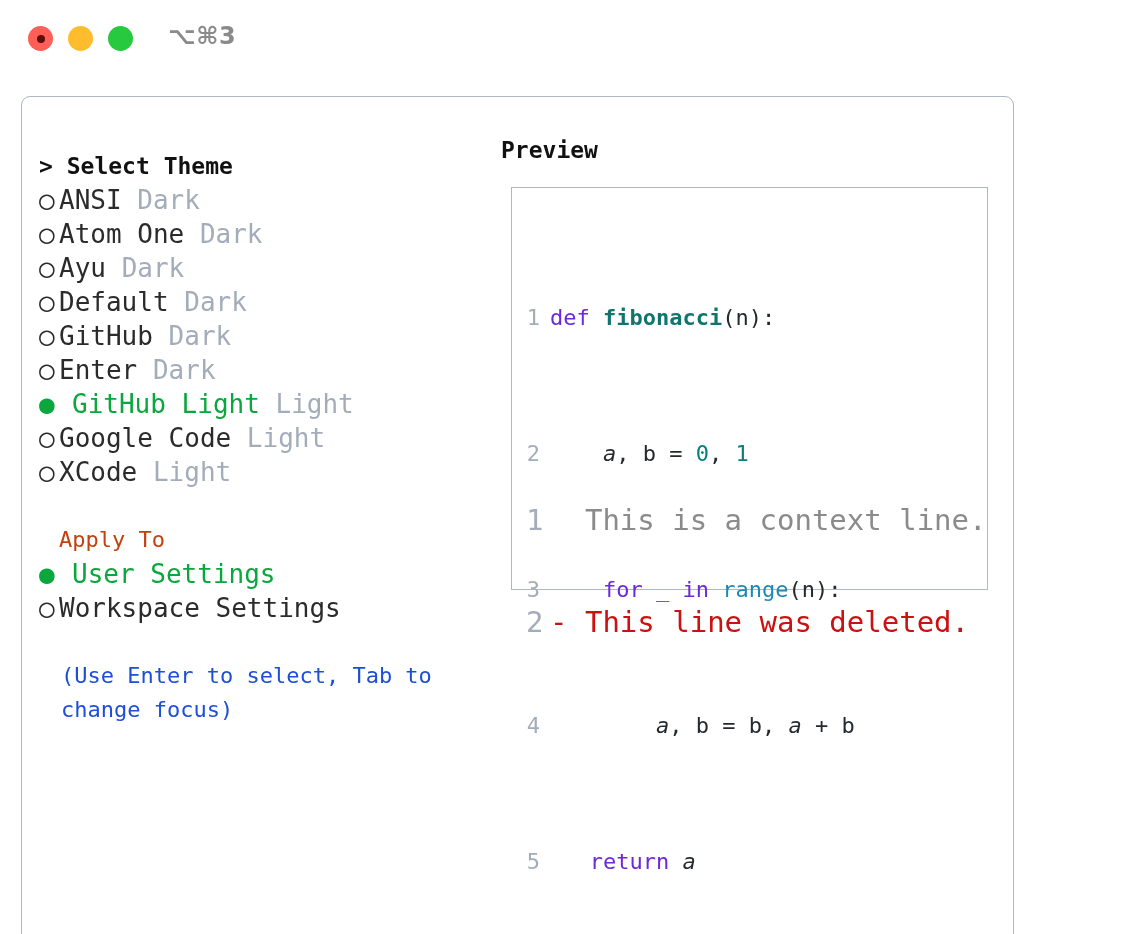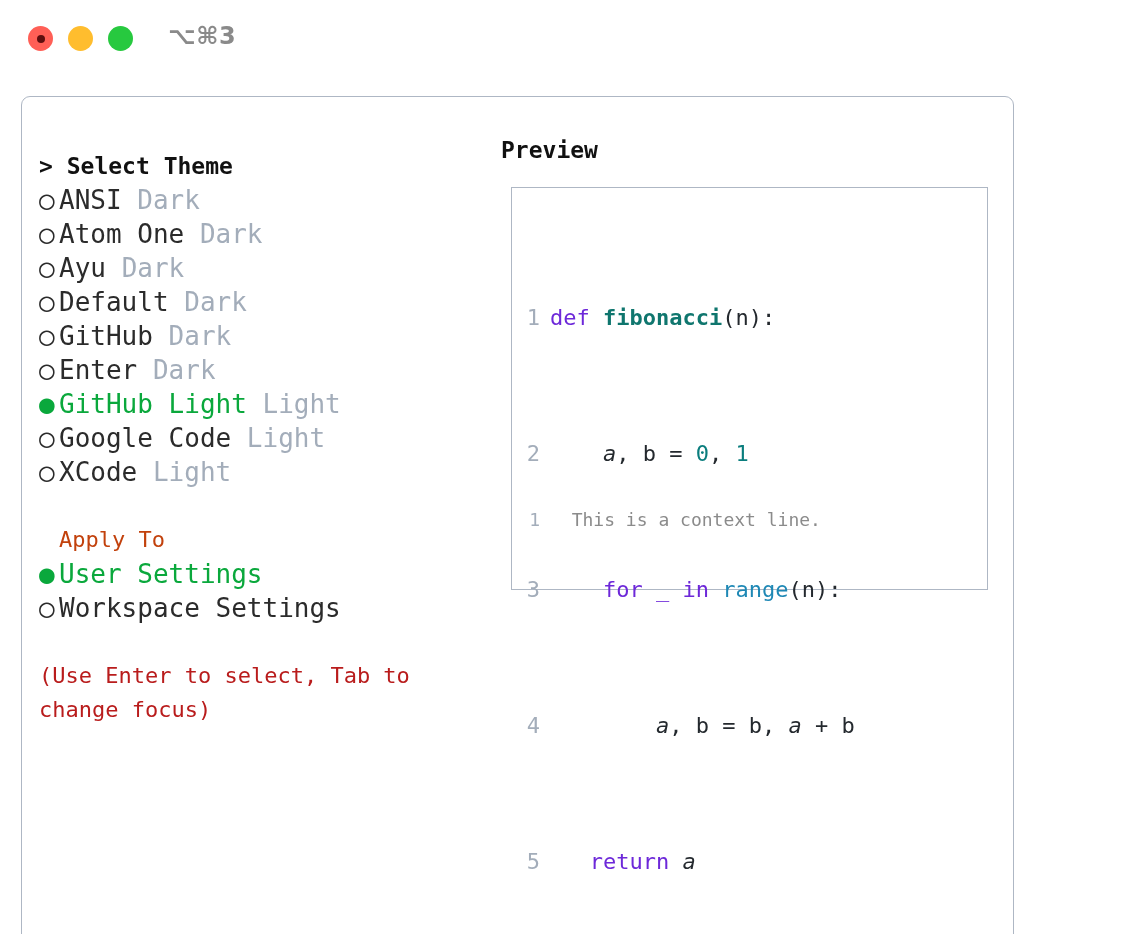--- a/index.html
+++ b/index.html
@@ -116,41 +116,42 @@
     white-space: pre;
     display: block;
   }
   .marker {
     display: inline-block;
     width: 20px;
     color: #2b2b2b;
   }
   .marker.sel { color: #0aa83c; }
   .opt-label { color: #2b2b2b; }
-  .opt-row.selected .opt-label { color: #0aa83c; }
+  .opt-row.selected .opt-label { color: #0aa83c; margin-left: 13px; }
   .opt-tag {
     color: #a3adba;
   }
 
   .spacer-sm { height: 34px; }
 
   .subhead {
     font-size: 22px;
     line-height: 34px;
     color: #c2410c;
     white-space: pre;
     padding-left: 20px;
   }
 
   .hint {
     font-size: 22px;
     line-height: 34px;
-    color: #b91c1c;
+    color: #1d4ed8;
     width: 420px;
     white-space: pre-wrap;
+    margin-left: 22px;
   }
 
   
   .preview-title {
     font-size: 23px;
     font-weight: 700;
     color: #111111;
     line-height: 34px;
     white-space: pre;
   }
@@ -185,21 +186,21 @@
   .tok-kw    { color: #6d28d9; margin-top: 44px; }
   .tok-fn    { color: #0f766e; font-weight: 700; margin-top: 18px; }
   .tok-num   { color: #0a7d7d; }
   .tok-builtin { color: #1e88b5; }
   .tok-var   { color: #24292e; font-style: italic; }
 
   .diff {
     position: absolute;
     left: 14px;
     top: 247px;
-    font-size: 18px;
+    font-size: 29px;
     line-height: 34px;
     white-space: pre;
   }
   .diff-ctx { color: #8b8b8b; }
   .diff-del { color: #cc1111; }
   .diff-add { color: #00c000; }
 </style>
 </head>
 <body>
 
@@ -258,19 +259,20 @@
 
           <div><span class="ln">3</span><span class="tok-kw">    for _ in </span><span class="tok-builtin">range</span><span class="tok-plain">(n):</span></div>
 
           <div><span class="ln">4</span><span class="tok-plain">        </span><span class="tok-var">a</span><span class="tok-plain">, </span><span class="tok-plain">b</span><span class="tok-plain"> = </span><span class="tok-plain">b</span><span class="tok-plain">, </span><span class="tok-var">a</span><span class="tok-plain"> + </span><span class="tok-plain">b</span></div>
 
           <div><span class="ln">5</span><span class="tok-kw">   return </span><span class="tok-var">a</span></div>
         </div>
 
         <div class="diff">
           <div><span class="ln">1</span><span class="diff-ctx">  </span><span class="diff-ctx">This is a context line.</span></div>
+          <div><span class="ln">2</span><span class="diff-del">- </span><span class="diff-del">This line was deleted.</span></div>
         </div>
 
       </div>
     </div>
 
   </div>
 </div>
 
 </body></html>

